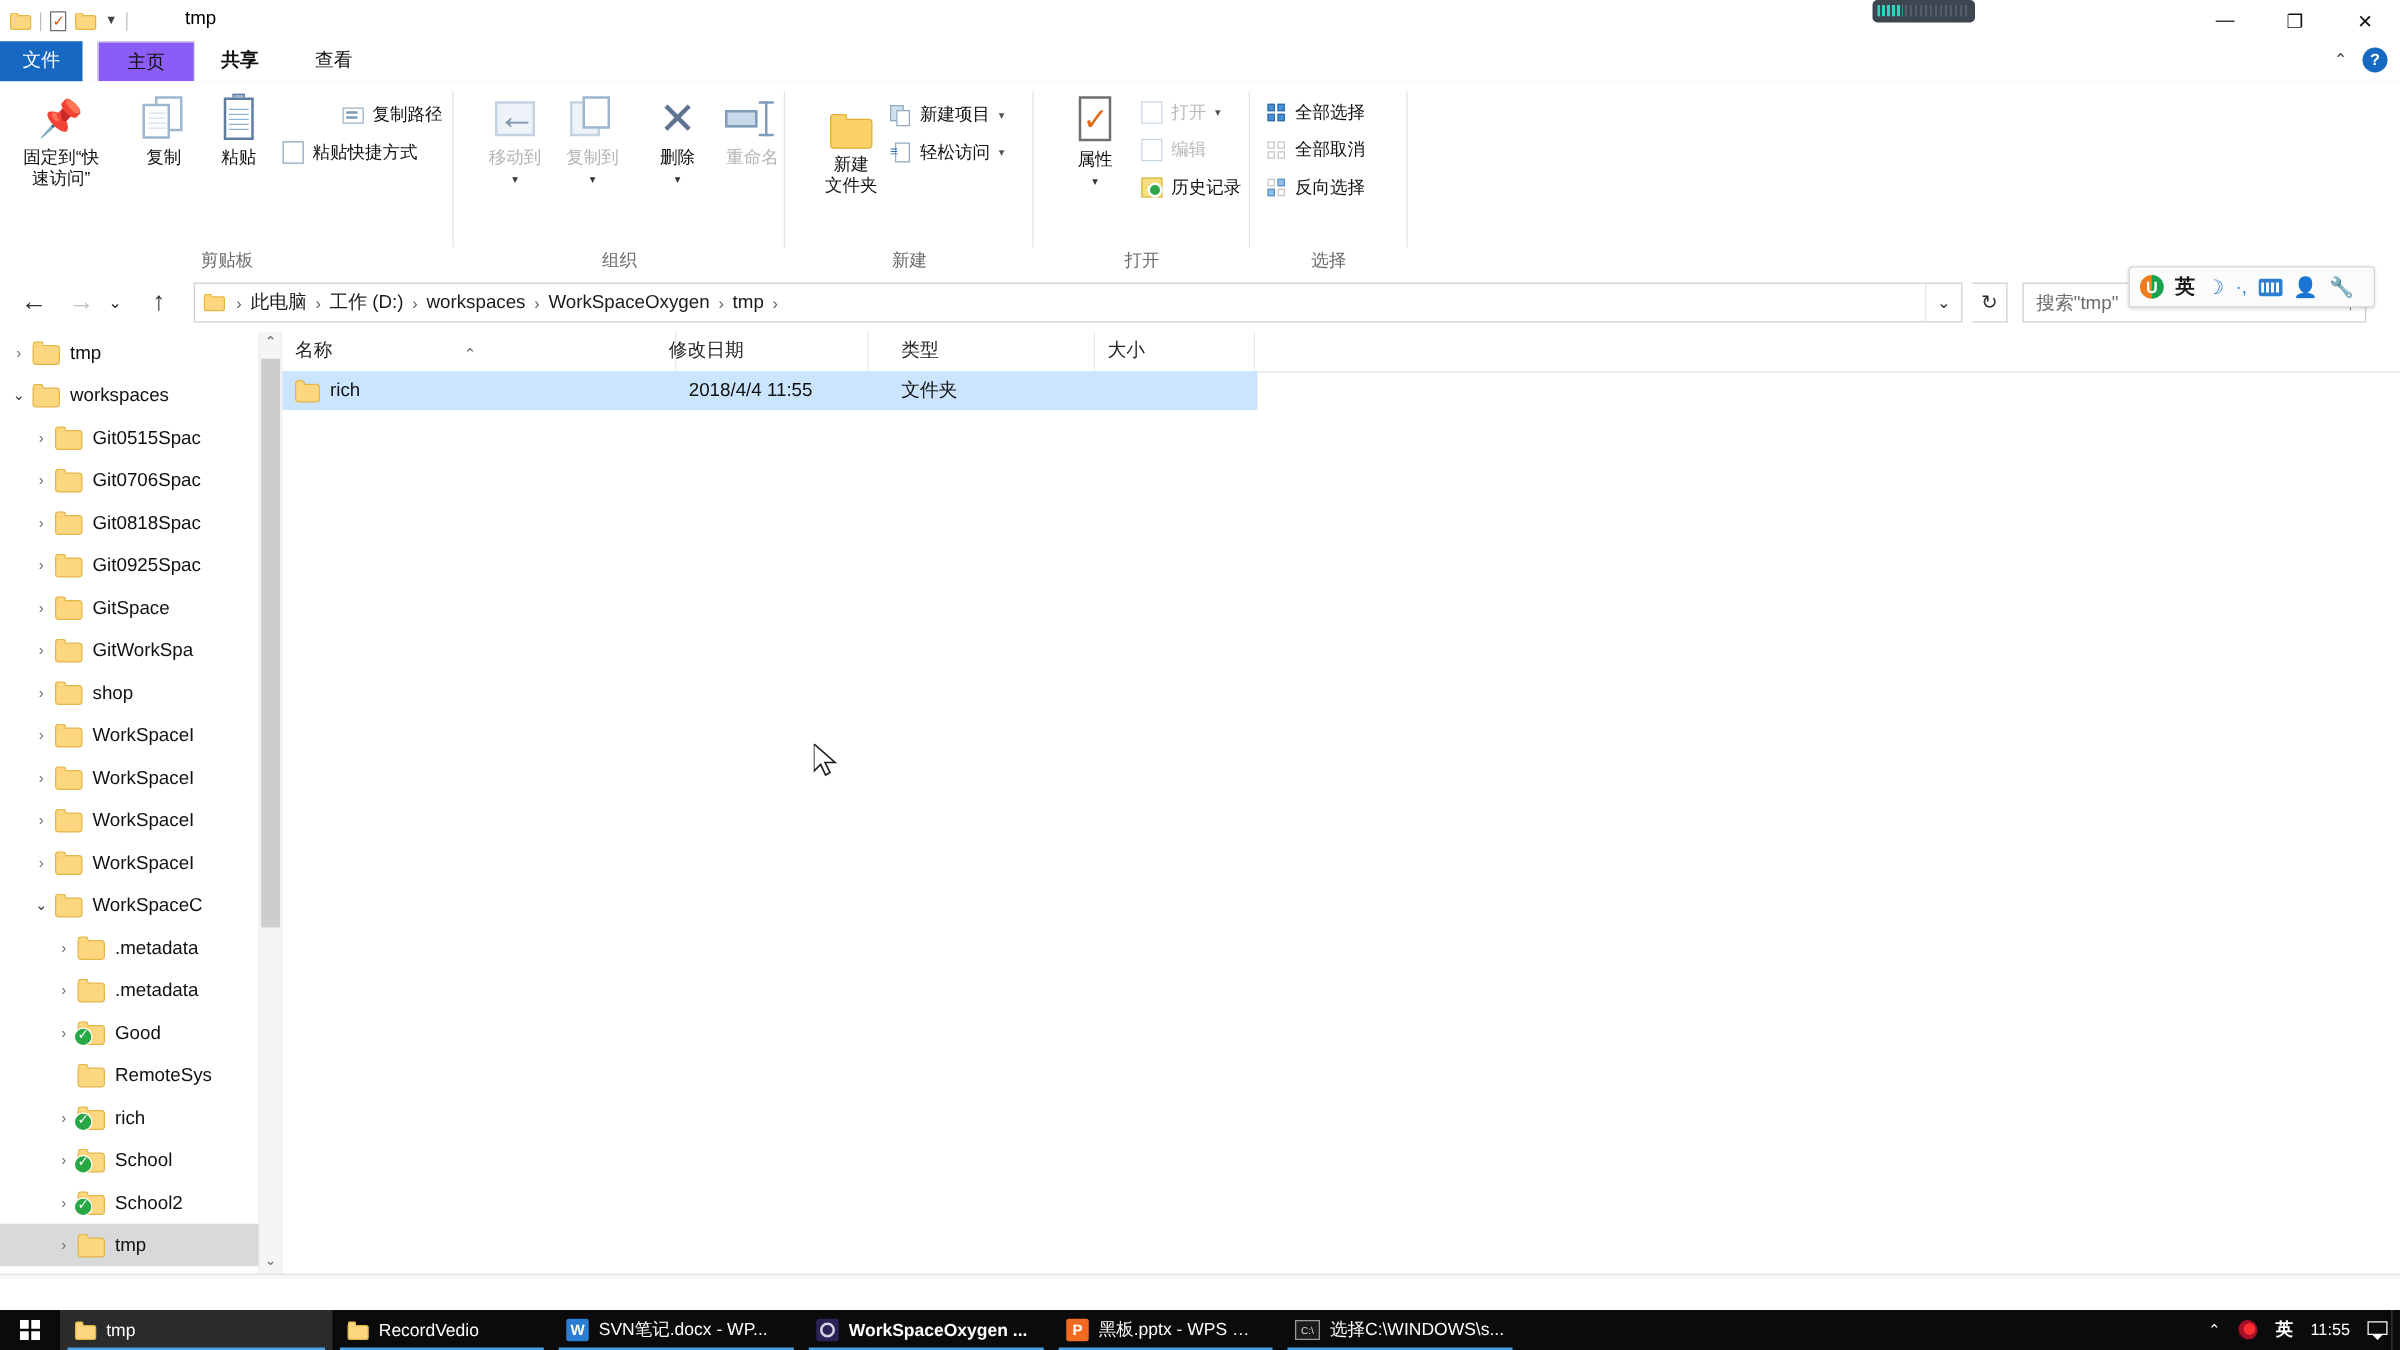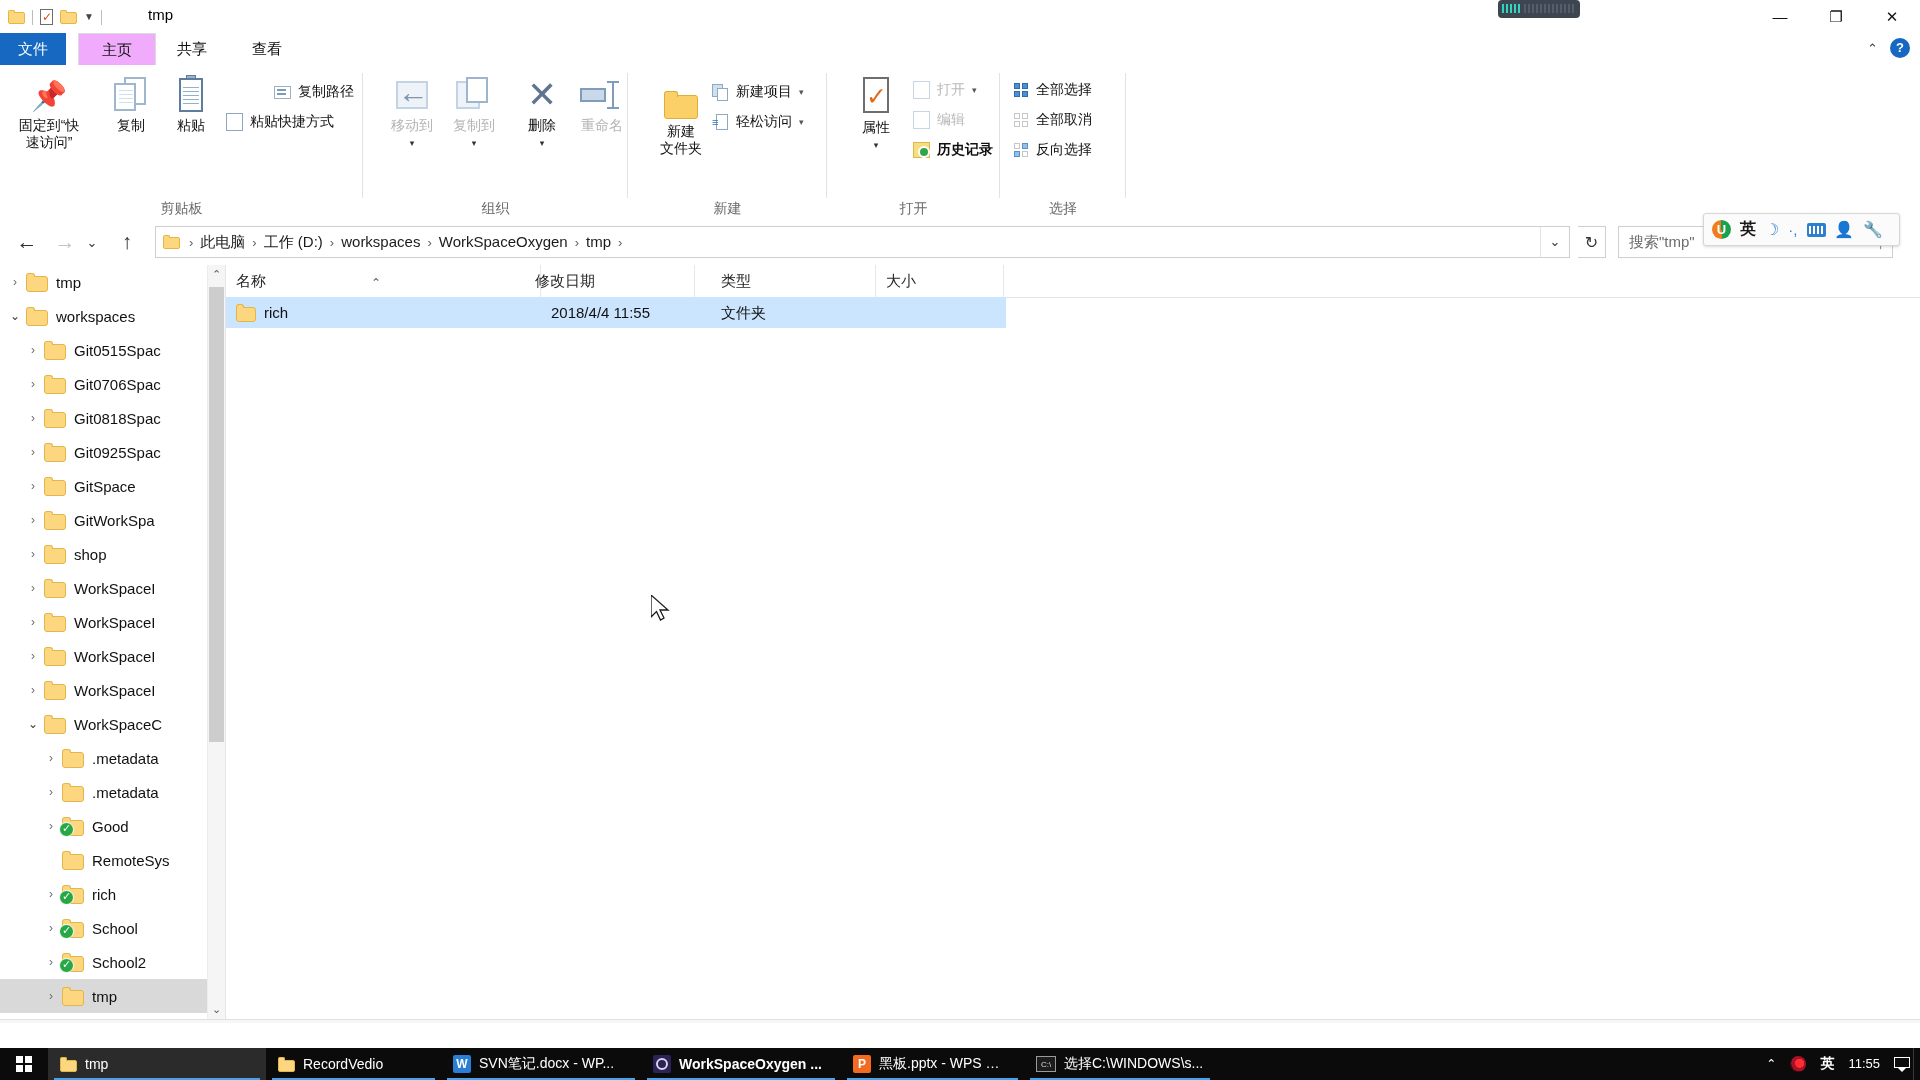--- a/index.html
+++ b/index.html
@@ -25,21 +25,21 @@
   .wm-thumb{position:absolute;left:1498px;top:0px;width:82px;height:18px;background:#3c4550;border-radius:4px;}
   .wm-thumb i{position:absolute;left:4px;top:4px;width:20px;height:9px;background:repeating-linear-gradient(90deg,#2fd6bd 0 2px,#3c4550 2px 4px);}
   .wm-thumb u{position:absolute;left:26px;top:4px;width:52px;height:9px;background:repeating-linear-gradient(90deg,#545e6b 0 2px,#3c4550 2px 4px);}
   .wbtns{position:absolute;right:0;top:0;display:flex;}
   .wbtn{width:56px;height:33px;display:flex;align-items:center;justify-content:center;font-size:15px;color:#111;}
 
   
   .tabbar{position:absolute;left:0;top:33px;width:1920px;height:32px;background:#fff;border-bottom:1px solid #dcdcdc;}
   .tab{position:absolute;top:0;height:48px;line-height:32px;padding:0 17px;font-size:15px;color:#111;cursor:default;}
   .tab.file{left:0;background:#1668c1;color:#fff;width:66px;padding:0;text-align:center;}
-  .tab.sel{background:#f0abfc;border:1px solid #dcdcdc;border-bottom:1px solid #fff;box-sizing:border-box;height:33px;}
+  .tab.sel{background:#8b5cf6;border:1px solid #dcdcdc;border-bottom:1px solid #fff;box-sizing:border-box;height:33px;}
   .tabhelp{position:absolute;right:10px;top:5px;display:flex;align-items:center;gap:12px;}
   .tabhelp .car{font-size:13px;color:#444;}
   .helpico{width:20px;height:20px;border-radius:50%;background:#1668c1;color:#fff;font-size:13px;line-height:20px;text-align:center;font-weight:bold;}
 
   
   .ribbon{position:absolute;left:0;top:65px;width:1920px;height:155px;background:#fff;border-bottom:1px solid #dcdcdc;}
   .grp{position:absolute;top:0;height:155px;}
   .grp .glabel{position:absolute;bottom:2px;left:0;width:100%;text-align:center;font-size:14px;color:#6a6a6a;}
   .grp .gline{position:absolute;right:0;top:8px;width:1px;height:125px;background:#e2e2e2;}
   .bigbtn{position:absolute;top:8px;width:78px;text-align:center;cursor:default;}
@@ -220,21 +220,21 @@
     <div class="wbtns">
       <div class="wbtn">—</div>
       <div class="wbtn">❐</div>
       <div class="wbtn close">✕</div>
     </div>
   </div>
 
   <div class="tabbar">
     <div class="tab file">文件</div>
     <div class="tab sel" style="left:78px;width:78px;text-align:center;padding:0;">主页</div>
-    <div class="tab" style="left:160px;">共享</div>
+    <div class="tab" style="left:160px;font-weight:bold;">共享</div>
     <div class="tab" style="left:235px;">查看</div>
     <div class="tabhelp">
       <span class="car">⌃</span>
       <span class="helpico">?</span>
     </div>
   </div>
 
   <div class="ribbon">
 
     <div class="grp" style="left:0;width:363px;">
@@ -359,21 +359,21 @@
       </div>
       <div class="smallrow dis" style="left:86px;top:16px;">
         <span class="ic-tiny tiny-doc d"></span>
         <span class="t">打开</span>
         <span class="caret">▾</span>
       </div>
       <div class="smallrow dis" style="left:86px;top:46px;">
         <span class="ic-tiny tiny-doc d"></span>
         <span class="t">编辑</span>
       </div>
-      <div class="smallrow" style="left:86px;top:76px;font-weight:bold;">
+      <div class="smallrow" style="left:86px;top:76px;">
         <span class="tiny-hist"></span>
         <span class="t">历史记录</span>
       </div>
       <div class="glabel">打开</div>
       <div class="gline"></div>
     </div>
 
     <div class="grp" style="left:1000px;width:126px;">
       <div class="smallrow" style="left:14px;top:16px;">
         <span class="ic-sq sq-all">

